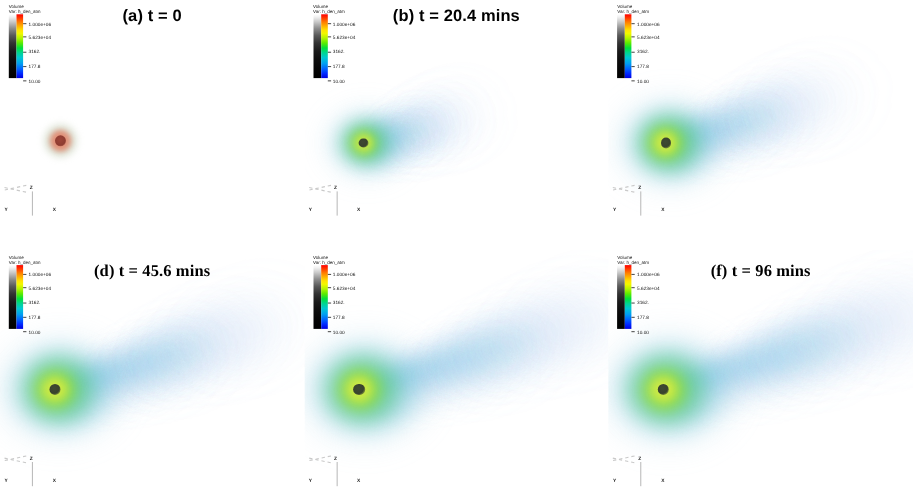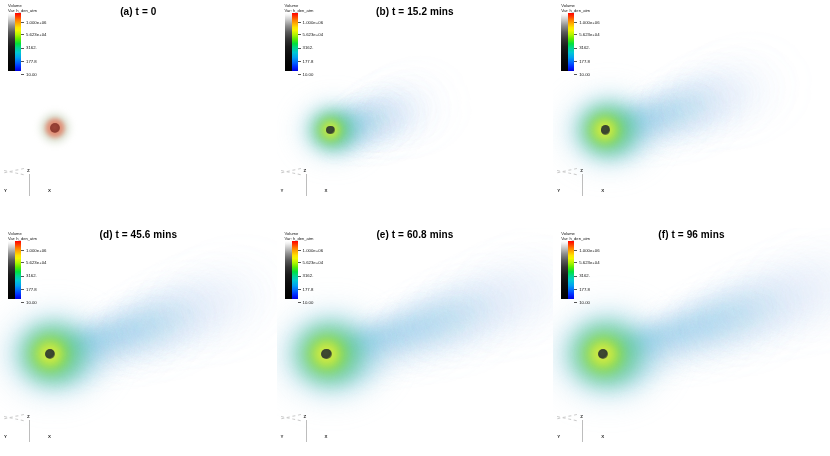--- a/index.html
+++ b/index.html
@@ -11,24 +11,24 @@
   }
   .figure{position:absolute;inset:0;background:#fff;}
 
   
   .panel{position:absolute;overflow:hidden;}
 
   
   .panel-title{
     position:absolute;top:6px;left:0;width:100%;
     text-align:center;
-    font-size:10px;font-weight:bold;color:#000;
+    font-size:15px;font-weight:bold;color:#000;
     letter-spacing:.1px;white-space:nowrap;
   }
-  .panel.row2 .panel-title{top:1px;}
+  .panel.row2 .panel-title{top:11px;font-family:Liberation Serif, serif;}
 
   
   .cbar{position:absolute;top:4px;left:8px;width:64px;height:70px;}
   .cbar-title{
     font-size:4.1px;line-height:4.6px;color:#111;
     white-space:nowrap;font-family:"Liberation Sans",sans-serif;
   }
   .cbar-body{position:absolute;top:9px;left:0;width:64px;height:58px;}
   .cbar-gray{
     position:absolute;left:0;top:0;width:7px;height:58px;
@@ -162,21 +162,21 @@
           <div class="cbar-color"></div>
           <div class="cbar-ticks">
             <div class="tick" style="top: 0px;"><i></i><span>1.000e+06</span></div>
             <div class="tick" style="top: 12.1px;"><i></i><span>5.623e+04</span></div>
             <div class="tick" style="top: 25.3px;"><i></i><span>3162.</span></div>
             <div class="tick" style="top: 38.6px;"><i></i><span>177.8</span></div>
             <div class="tick" style="top: 52px;"><i></i><span>10.00</span></div>
           </div>
         </div>
       </div>
-      <div class="panel-title">(b) t = 15.2 mins</div>
+      <div class="panel-title">(b) t = 20.4 mins</div>
       <div class="triad" style="left: 4px; top: 168px;">
         <div class="ax zline"></div>
         <div class="yline"></div>
         <div class="xline"></div>
         <div class="lbl lz">Z</div>
         <div class="lbl ly">Y</div>
         <div class="lbl lx">X</div>
       </div>
     </div>
     <div class="panel" style="left: 553.2px; top: 0px; width: 276.6px; height: 228px;">
@@ -329,21 +329,20 @@
           <div class="cbar-color"></div>
           <div class="cbar-ticks">
             <div class="tick" style="top: 0px;"><i></i><span>1.000e+06</span></div>
             <div class="tick" style="top: 12.1px;"><i></i><span>5.623e+04</span></div>
             <div class="tick" style="top: 25.3px;"><i></i><span>3162.</span></div>
             <div class="tick" style="top: 38.6px;"><i></i><span>177.8</span></div>
             <div class="tick" style="top: 52px;"><i></i><span>10.00</span></div>
           </div>
         </div>
       </div>
-      <div class="panel-title">(e) t = 60.8 mins</div>
       <div class="triad" style="left: 4px; top: 186px;">
         <div class="ax zline"></div>
         <div class="yline"></div>
         <div class="xline"></div>
         <div class="lbl lz">Z</div>
         <div class="lbl ly">Y</div>
         <div class="lbl lx">X</div>
       </div>
     </div>
     <div class="panel row2" style="left: 553.2px; top: 228px; width: 276.6px; height: 228px;">

